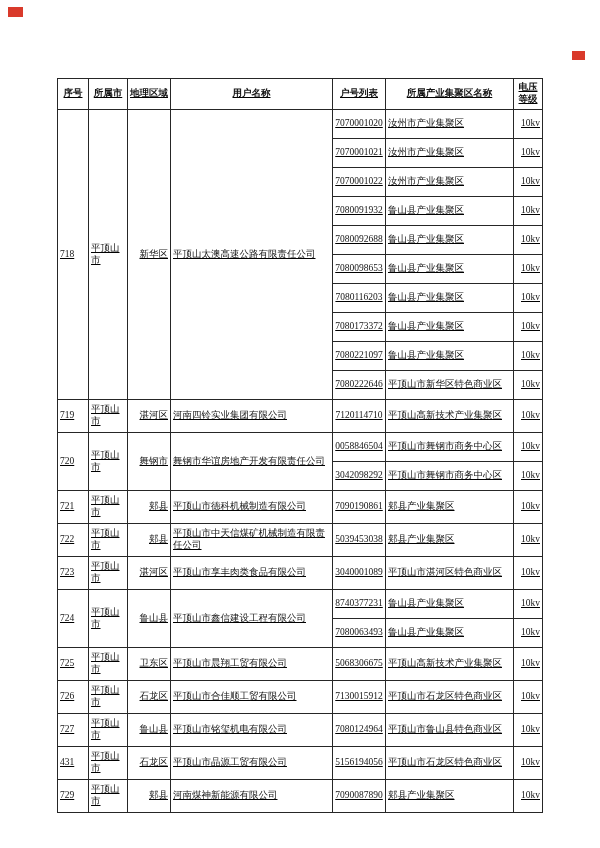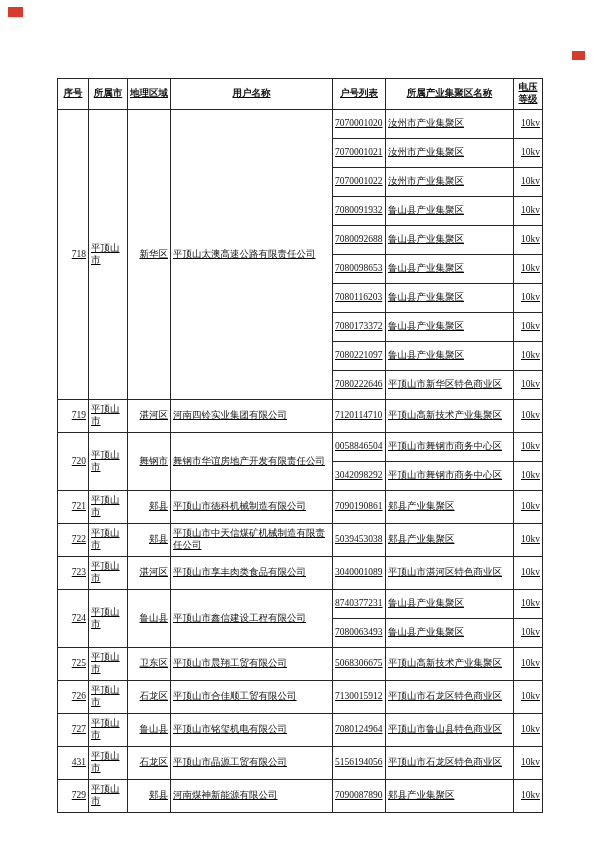--- a/index.html
+++ b/index.html
@@ -18,25 +18,25 @@
   }
   #user-table th,#user-table td{
     border:1px solid #262626;
     font-size:9.5px;line-height:1.25;color:#141414;
     overflow:hidden;word-break:break-all;
     padding:1px 2px;vertical-align:middle;
   }
   #user-table th{
     font-weight:bold;text-align:center;height:28px;padding:1px;
   }
-  td.c-no{text-align:right;}
+  td.c-no{text-align:left;}
   td.c-city{text-align:left;padding:1px 0;}
   td.c-region{text-align:right;padding-left:3px;}
   td.c-user{vertical-align:top;text-align:left;padding:2px 3px;}
-  td.c-acct{margin-left:13px;}
+  td.c-acct{text-align:center;margin-left:13px;}
   td.c-cluster{text-align:left;padding-left:4px;margin-left:16px;}
   td.c-volt{text-align:right;padding-left:3px;}
   tr.row-single{height:33px;}
   tr.row-sub{height:29px;}
 </style>
 </head>
 <body>
 
 <div id="red-mark-top-left" class="red-mark"></div>
 <div id="red-mark-right" class="red-mark"></div>

